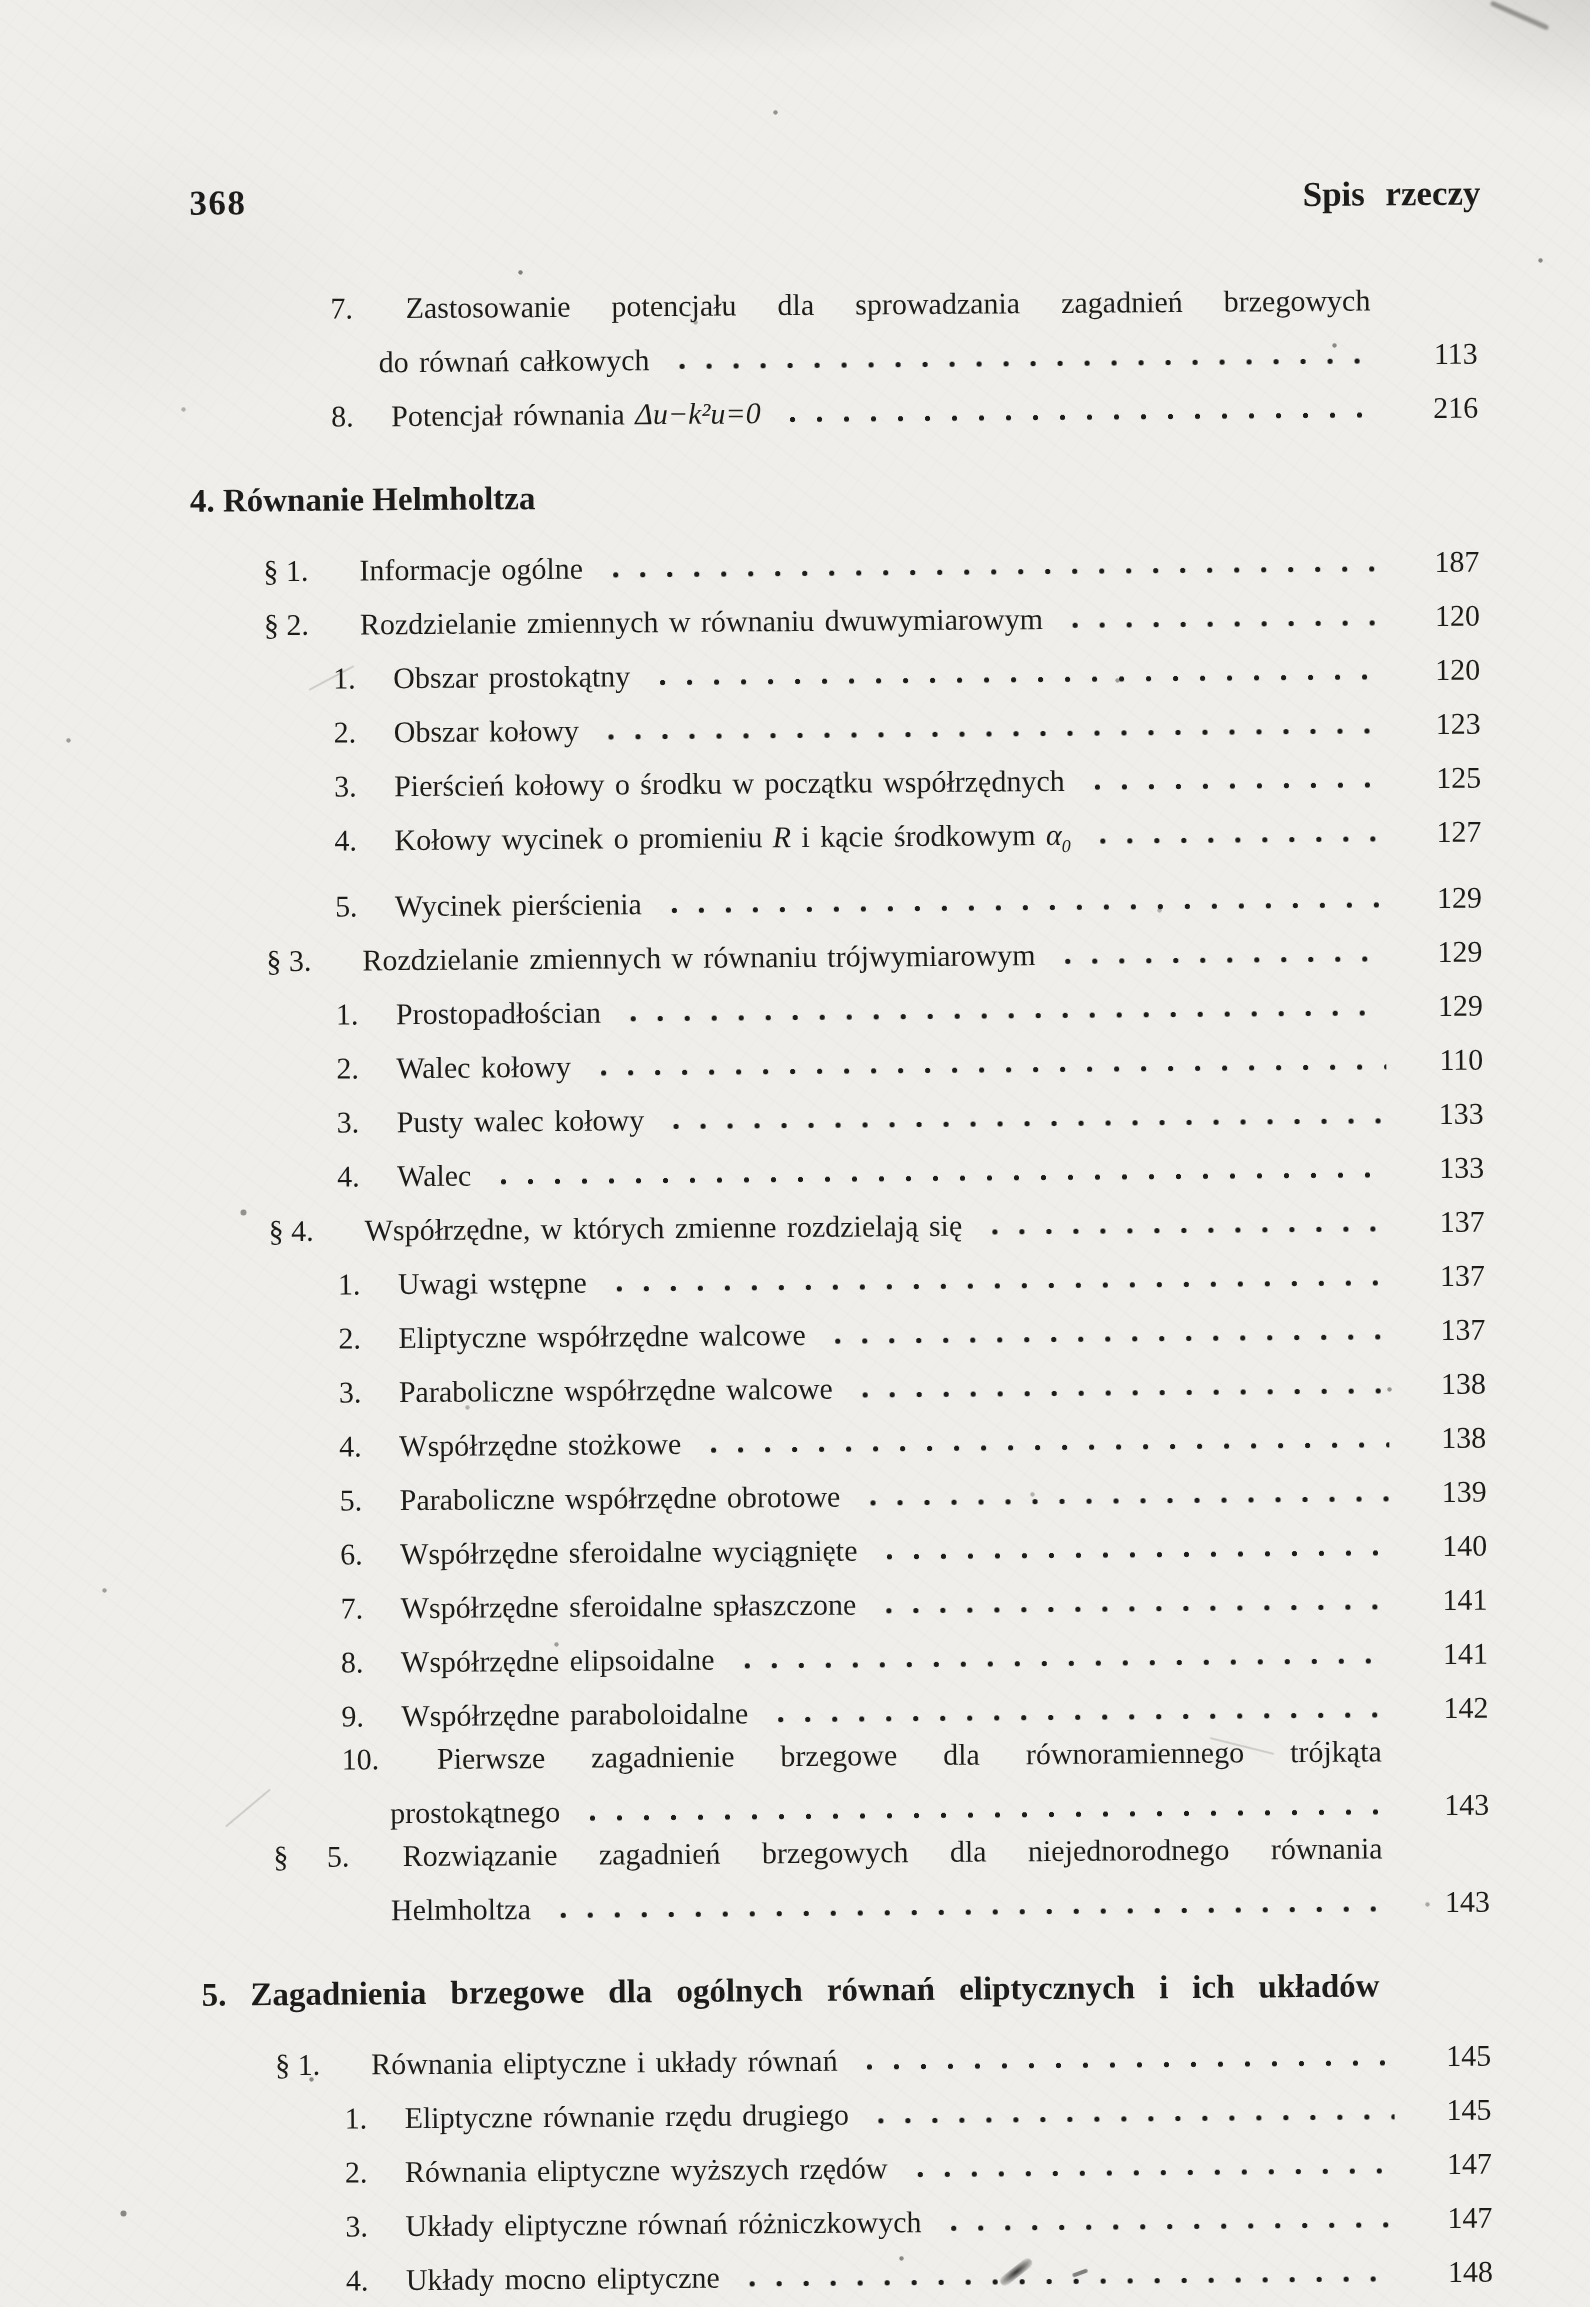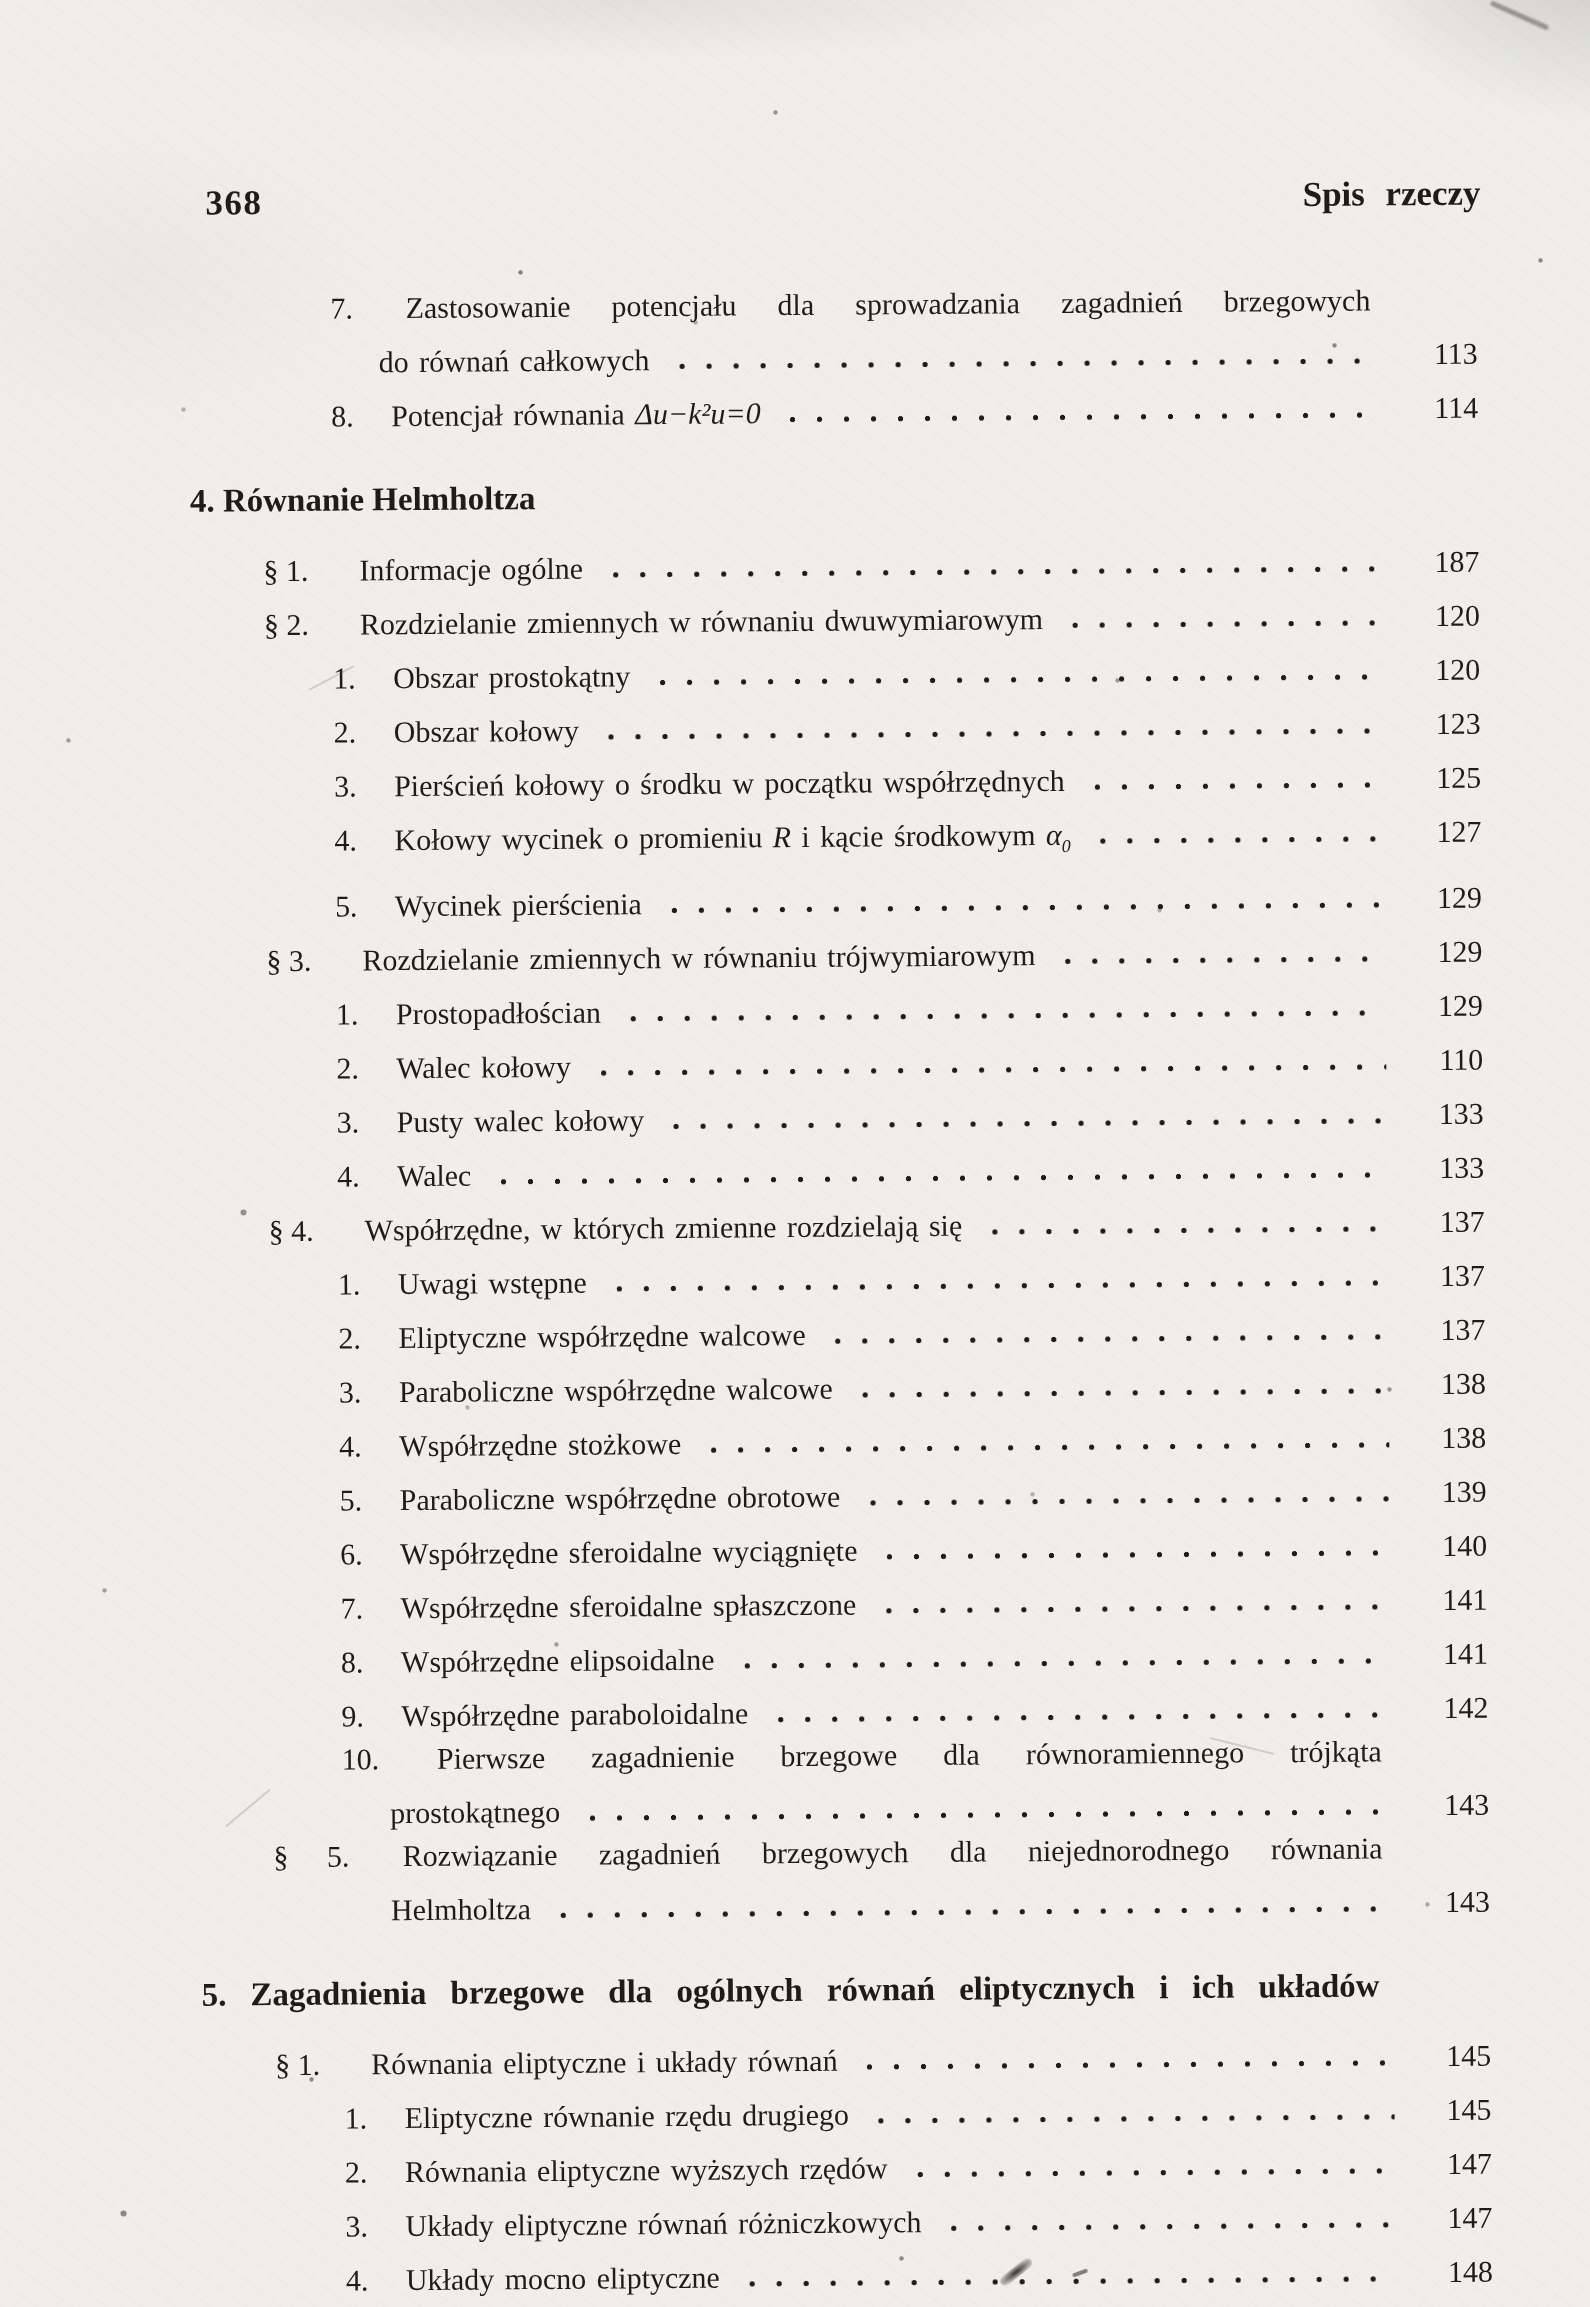--- a/index.html
+++ b/index.html
@@ -11,21 +11,21 @@
       radial-gradient(ellipse 364px 219px at 8% 12%, rgba(120,120,115,0.05), rgba(120,120,115,0) 70%),
       repeating-linear-gradient(37deg, rgba(70,70,66,0.016) 0 2.2px, rgba(0,0,0,0) 2.2px 21px),
       repeating-linear-gradient(-53deg, rgba(70,70,66,0.013) 0 1.5px, rgba(0,0,0,0) 1.5px 17px),
       #efeeeb;
     font-family:"Liberation Serif","DejaVu Serif",serif;
     color:#1d1c1a;
   }
   .content{position:absolute;inset:0;transform:rotate(-0.45deg);transform-origin:50% 50%;}
   .hdr{display:flex;justify-content:space-between;align-items:baseline;
        padding:181px 102px 0 197px;font-size:35px;font-weight:bold;line-height:1;}
-  .hdr .folio{letter-spacing:1.5px;margin-left:16px;}
+  .hdr .folio{letter-spacing:1.5px;}
   .hdr .running{word-spacing:11.7px;}
   .toc{margin-top:67px;}
   .row{display:flex;align-items:baseline;font-size:30px;line-height:43px;
        padding-right:106px;white-space:nowrap;}
   .row .lbl{flex:none;}
   .row .txt{flex:none;word-spacing:2.9px;white-space:normal;}
   .row .txt sub{font-size:60%;font-style:italic;}
   .row.para{padding-left:268px;}
   .row.para .lbl{min-width:96px;}
   .row.sub{padding-left:337px;}
@@ -78,21 +78,21 @@
         <div class="row sub first-wrap"><span class="lbl">7.</span> <span class="txt"><span>Zastosowanie potencjału dla sprowadzania zagadnień brzegowych</span></span></div>
         <div class="row cont">
           <span class="txt">do równań całkowych</span>
           <span class="dots"></span>
           <span class="pg">113</span>
         </div>
         <div class="row sub">
           <span class="lbl">8.</span>
           <span class="txt"><span>Potencjał równania </span><i>Δu−k²u=0</i></span>
           <span class="dots"></span>
-          <span class="pg">114</span>
+          <span class="pg">216</span>
         </div>
         <div class="chapter-title">4. Równanie Helmholtza</div>
         <div class="row para">
           <span class="lbl">§ 1.</span>
           <span class="txt"><span>Informacje ogólne</span></span>
           <span class="dots"></span>
           <span class="pg">187</span>
         </div>
         <div class="row para">
           <span class="lbl">§ 2.</span>

